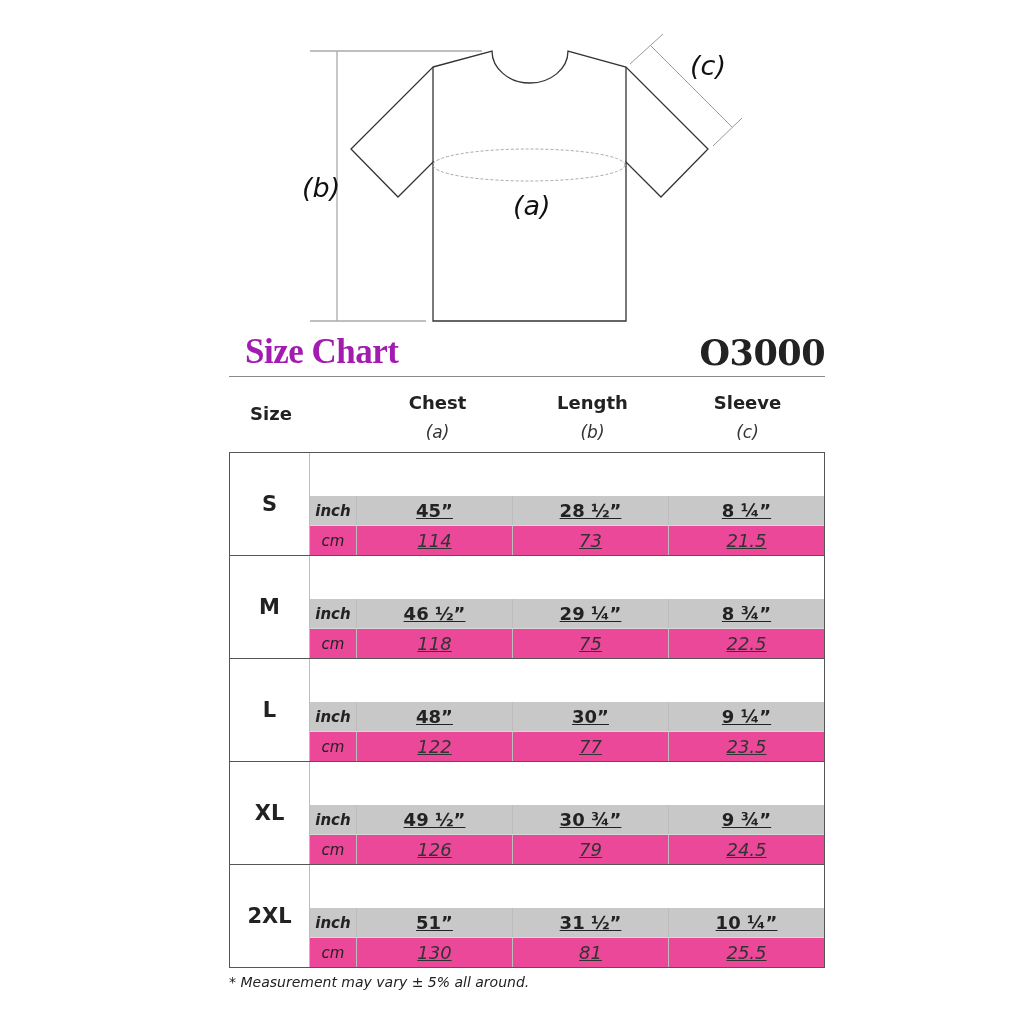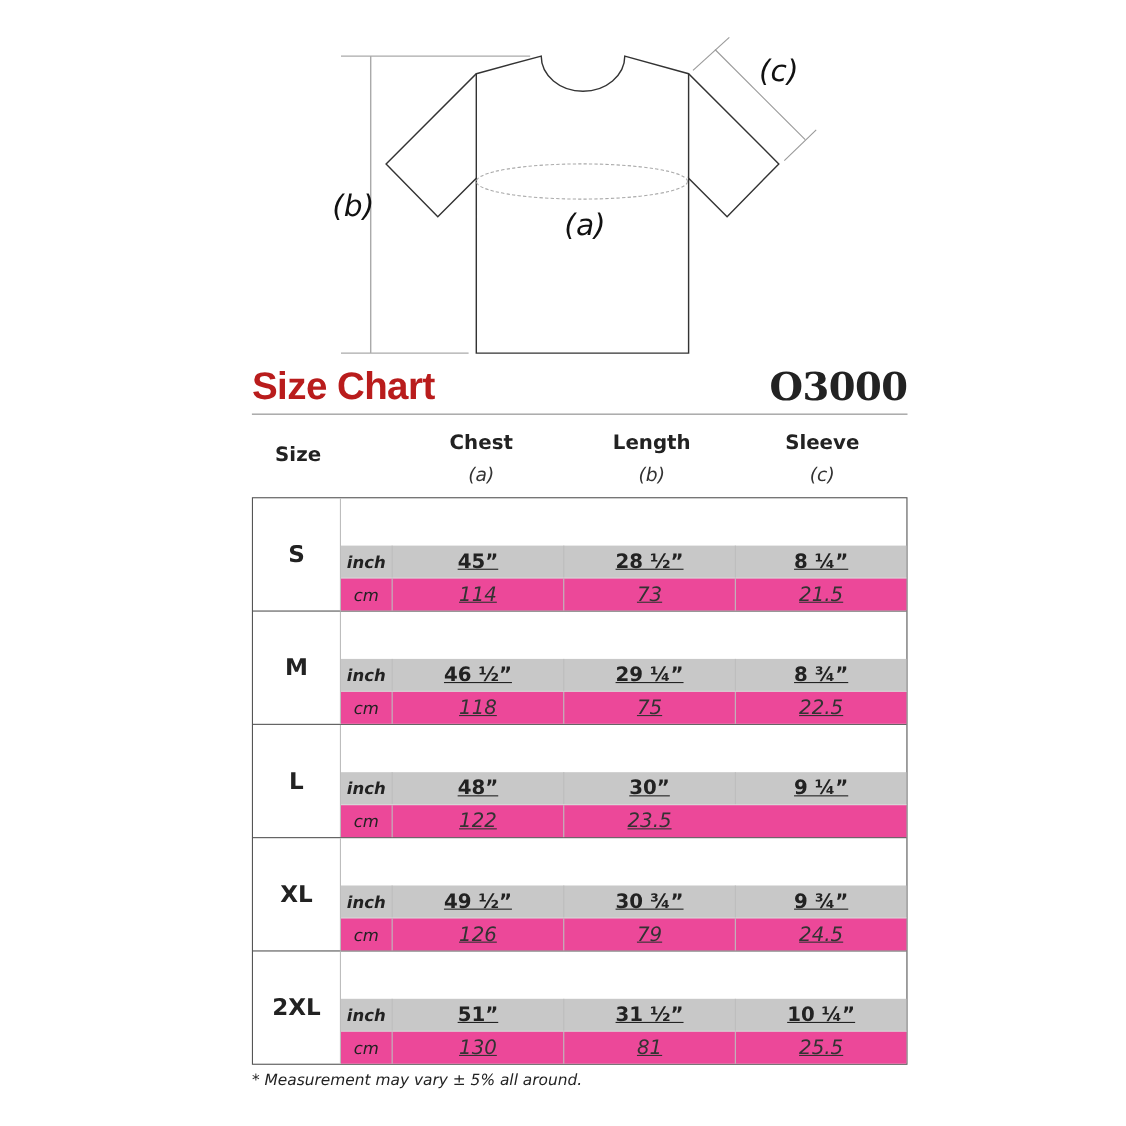--- a/index.html
+++ b/index.html
@@ -1,19 +1,19 @@
 <!DOCTYPE html>
 <html><head>
 <meta charset="utf-8">
 <style>
   html, body { margin:0; padding:0; background:#ffffff; }
   body { width:1024px; height:1024px; position:relative; overflow:hidden; font-family:"DejaVu Sans", sans-serif; color:#222; }
   #diagram { position:absolute; left:0; top:0; width:1024px; height:340px; }
   .lbl { position:absolute; font-style:italic; font-size:27px; color:#111; font-family:"DejaVu Sans", sans-serif; font-weight:300; }
-  #title { position:absolute; left:229px; top:332px; font-family:Liberation Sans, sans-serif; font-weight:bold; font-size:35px; color:#b91c1c; letter-spacing:-0.5px; }
+  #title { position:absolute; left:245px; top:332px; font-family:Liberation Serif, serif; font-weight:bold; font-size:35px; color:#a21caf; letter-spacing:-0.5px; }
   #code { position:absolute; right:199px; top:332px; font-family:"DejaVu Serif", serif; font-weight:bold; font-size:35px; color:#222; letter-spacing:-0.5px; }
   #rule { position:absolute; left:229px; top:376px; width:596px; height:1px; background:#8a8a8a; }
   .hdr { position:absolute; text-align:center; font-size:18px; color:#222; font-weight:600; }
   .hdr .sub { display:block; font-style:italic; font-weight:normal; font-size:17px; margin-top:9px; color:#333; }
   #table { position:absolute; left:229px; top:452px; width:596px; border:1px solid #555; box-sizing:border-box; }
   .group { display:flex; border-top:1.5px solid #555; height:103px; box-sizing:border-box; }
   .group:first-child { border-top:none; height:102px; }
   .size { width:84px; display:flex; align-items:center; justify-content:center; font-weight:bold; font-size:21px; color:#222; border-right:1px solid #bdbdbd; }
   .rows { flex:1; display:flex; flex-direction:column;margin-top:43px; }
   .row { display:flex; flex:1; }
@@ -116,20 +116,21 @@
     <div class="rows">
       <div class="row inch">
         <div class="cell unit">inch</div>
         <div class="cell val">48”</div>
         <div class="cell val">30”</div>
         <div class="cell val">9 ¼”</div>
       </div>
       <div class="row cm">
         <div class="cell unit">cm</div>
         <div class="cell val">122</div>
+        <div class="cell val">77</div>
         <div class="cell val">23.5</div>
       </div>
     </div>
   </div>
 
   <div class="group">
     <div class="size">XL</div>
     <div class="rows">
       <div class="row inch">
         <div class="cell unit">inch</div>

